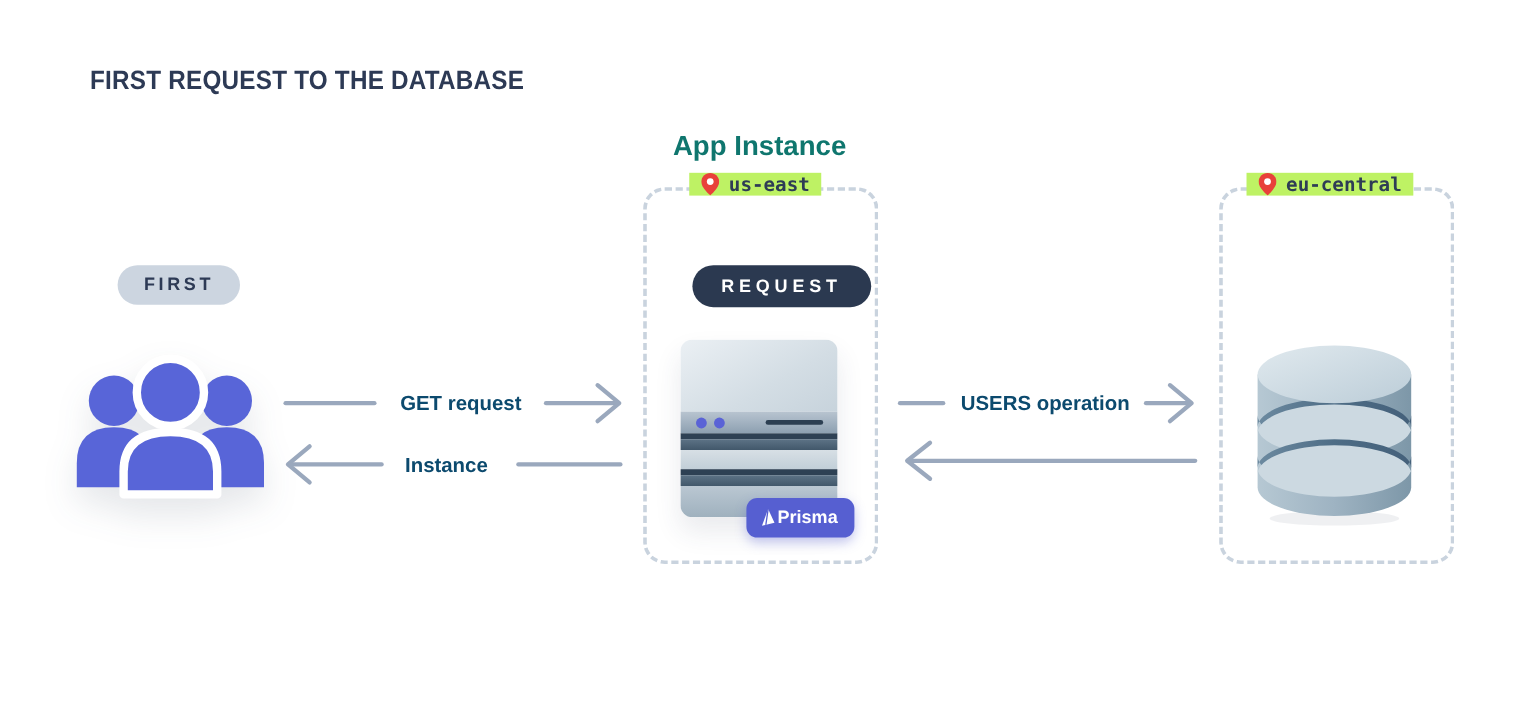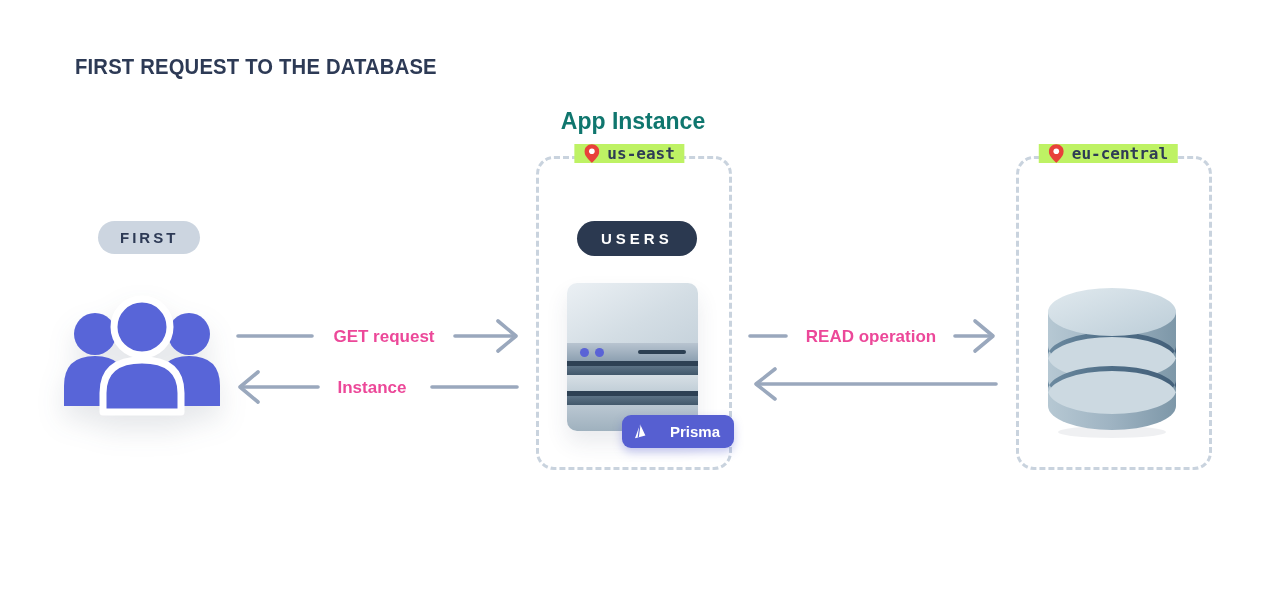--- a/index.html
+++ b/index.html
@@ -61,29 +61,29 @@
   .server-art .slot{position:absolute;right:12px;top:7px;width:48px;height:4px;border-radius:2px;background:#2c3f52;}
   .server-art .r3{height:5px;background:#2e4154;}
   .server-art .r4{height:9px;background:linear-gradient(#5d7386,#42586b);}
   .server-art .r5{height:16px;background:linear-gradient(#d7dfe5,#c2cfd8);}
   .server-art .r6{height:5px;background:#2e4154;}
   .server-art .r7{height:9px;background:linear-gradient(#5d7386,#42586b);}
   .server-art .r8{height:26px;background:linear-gradient(#bac7d2,#9fb1be);}
 
   .prisma-badge{
     left:622px;top:415px;height:33px;border-radius:9px;background:#565fd1;
-    display:flex;align-items:center;gap:22px;padding:0 14px 0 10px;
+    display:flex;align-items:center;gap:0;padding:0 14px 0 10px;
     box-shadow:0 4px 10px rgba(86,95,209,.35);
   }
   .prisma-badge .lbl{color:#ffffff;font-weight:700;font-size:15px;}
 
   .db-art{left:1042px;top:280px;}
 
   .flow-label{
-    transform:translate(-50%,-50%);font-size:17px;font-weight:700;color:#ec4899;
+    transform:translate(-50%,-50%);font-size:17px;font-weight:700;color:#0c4a6e;
     white-space:nowrap;
   }
   .lbl-get{left:384px;top:337px;}
   .lbl-resp{left:372px;top:388px;}
   .lbl-read{left:871px;top:337px;}
 
   .arrow-layer{left:0;top:0;pointer-events:none;}
 </style>
 </head>
 <body>
@@ -111,21 +111,21 @@
   <div class="abs dashed-box app-box">
     <div class="region-label">
       <svg width="15" height="19" viewBox="0 0 16 20" aria-hidden="true">
         <path d="M8 0 C3.6 0 0 3.5 0 7.9 C0 13.3 8 20 8 20 S16 13.3 16 7.9 C16 3.5 12.4 0 8 0 Z" fill="#e8413a"></path>
         <circle cx="8" cy="7.6" r="3" fill="#ffffff"></circle>
       </svg>
       <span>us-east</span>
     </div>
   </div>
 
-  <div class="abs pill pill-dark server-badge">USERS</div>
+  <div class="abs pill pill-dark server-badge">REQUEST</div>
 
   <div class="abs server-art">
     <div class="r1"></div>
     <div class="r2">
       <span class="dot d1"></span>
       <span class="dot d2"></span>
       <span class="slot"></span>
     </div>
     <div class="r3"></div>
       <div class="r4"></div>
@@ -198,15 +198,15 @@
       <path d="M955 336 H991"></path>
       <path d="M975 321 L993 336 L975 351"></path>
 
       <path d="M757 384 H996"></path>
       <path d="M775 369 L756 384 L775 399"></path>
     </g>
   </svg>
 
   <div class="abs flow-label lbl-get">GET request</div>
   <div class="abs flow-label lbl-resp">Instance</div>
-  <div class="abs flow-label lbl-read">READ operation</div>
+  <div class="abs flow-label lbl-read">USERS operation</div>
 
 </div>
 
 </body></html>

